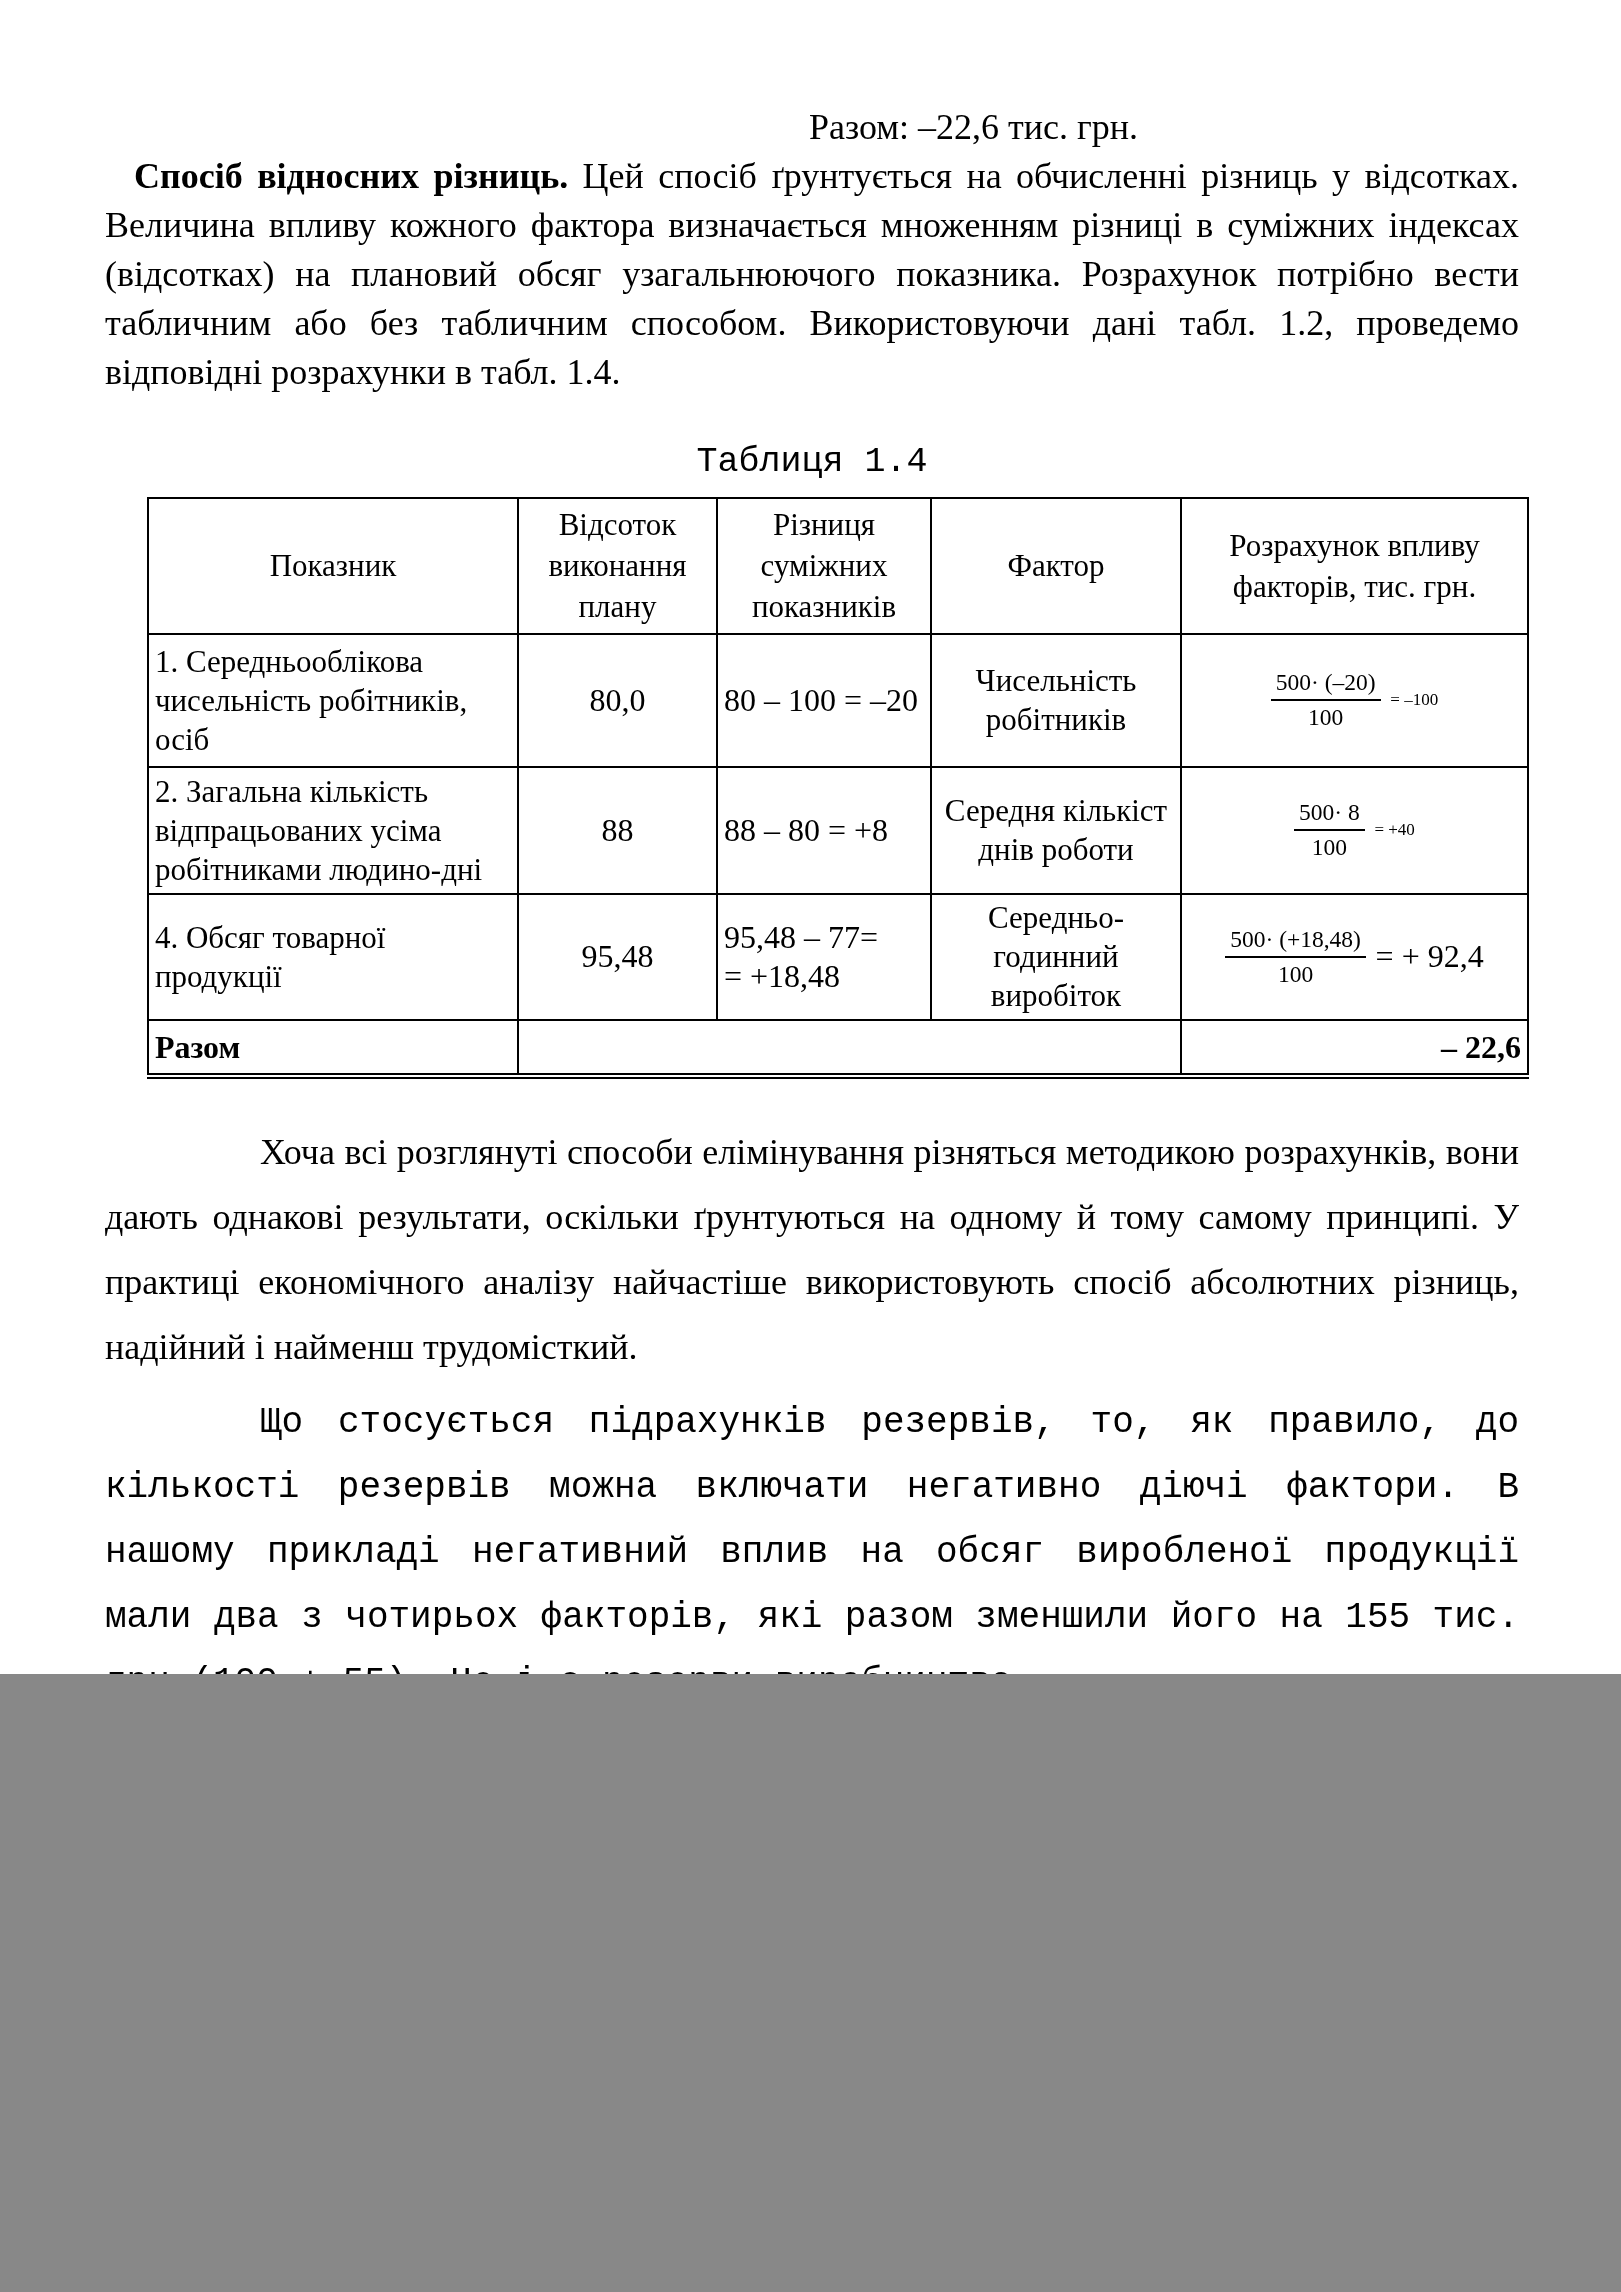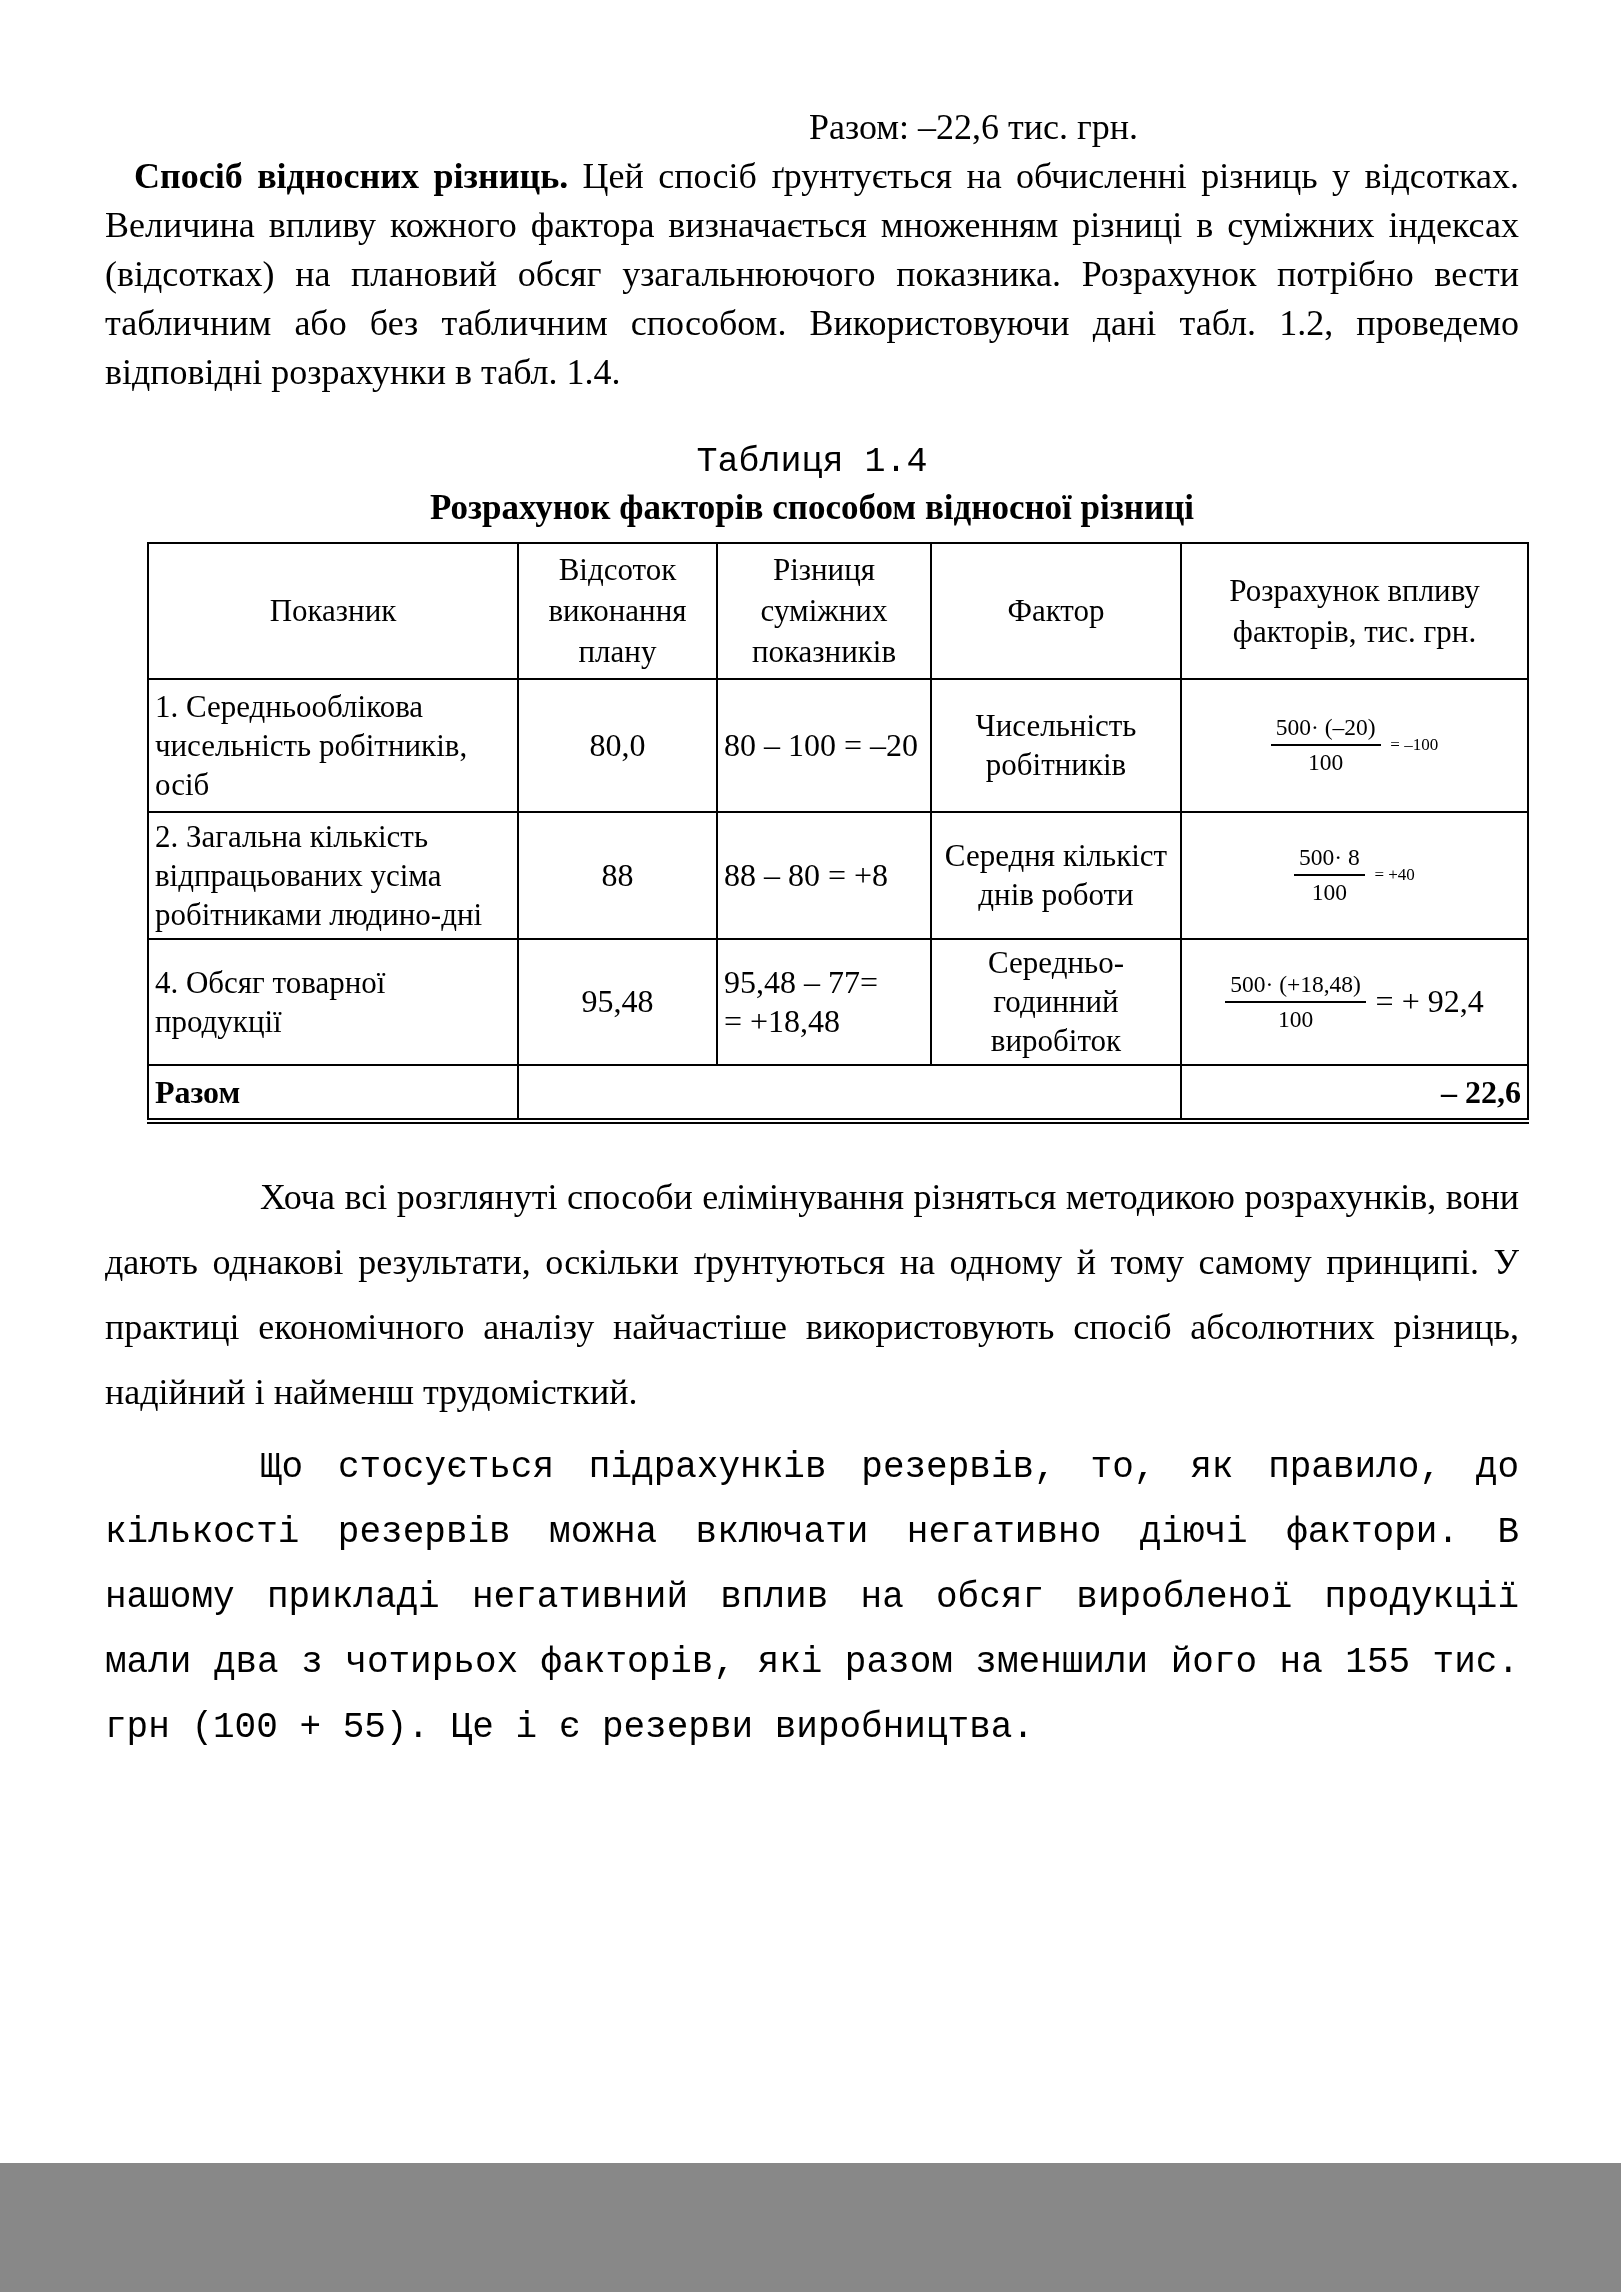--- a/index.html
+++ b/index.html
@@ -1,17 +1,17 @@
 <!DOCTYPE html>
 <html><head>
 <meta charset="utf-8">
 <style>
   html,body{margin:0;padding:0;background:#888;}
   .page{
-    width:1621px;height:2163px;background:#ffffff;position:relative;
+    width:1621px;height:1674px;background:#ffffff;position:relative;
     margin:0 auto;font-family:"Liberation Serif","DejaVu Serif",serif;color:#000;
     box-sizing:border-box;padding:103px 102px 0 105px;overflow:hidden;
   }
   .content{width:1414px;}
   .total-line{font-size:36px;line-height:49px;margin-left:704px;white-space:nowrap;}
   .para{font-size:36px;line-height:49px;text-align:justify;}
   .para1{text-indent:29px;}
   .para-bottom{line-height:65px;text-indent:155px;}
   .para2{margin-top:41px;}
   .para3{margin-top:9.8px;font-family:Liberation Mono, monospace;}
@@ -55,21 +55,20 @@
 <body>
 
 <div class="page">
   <div class="content">
 
     <div class="total-line">Разом: –22,6 тис. грн.</div>
 
     <div class="para para1"><b>Спосіб відносних різниць.</b><span> Цей спосіб ґрунтується на обчисленні різниць у відсотках. Величина впливу кожного фактора визначається множенням різниці в суміжних індексах (відсотках) на плановий обсяг узагальнюючого показника. Розрахунок потрібно вести табличним або без табличним способом. Використовуючи дані табл. 1.2, проведемо відповідні розрахунки в табл. 1.4.</span></div>
 
     <div class="tbl-caption">Таблиця 1.4</div>
-    <div class="tbl-title">Розрахунок факторів способом відносної різниці</div>
 
     <table class="tbl">
       <colgroup>
         <col style="width:370px">
           <col style="width:199px">
           <col style="width:214px">
           <col style="width:250px">
           <col style="width:347px">
       </colgroup>
       <tbody>

